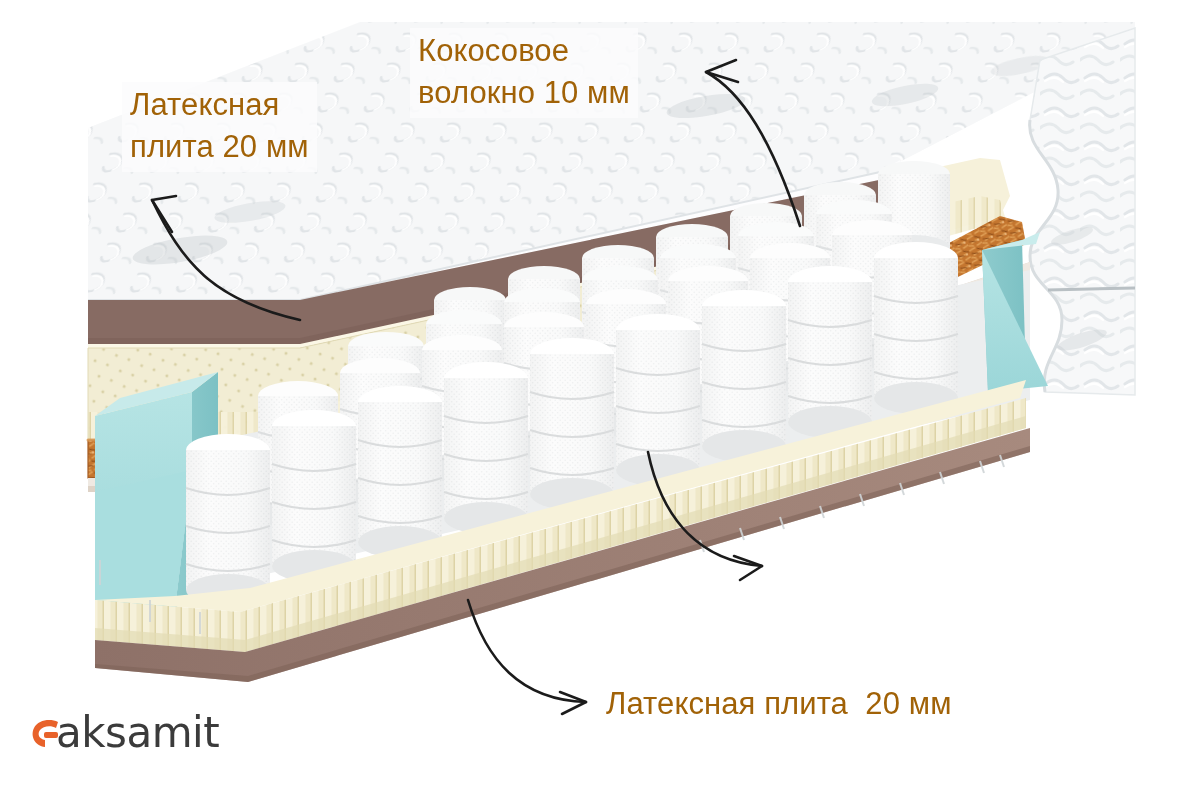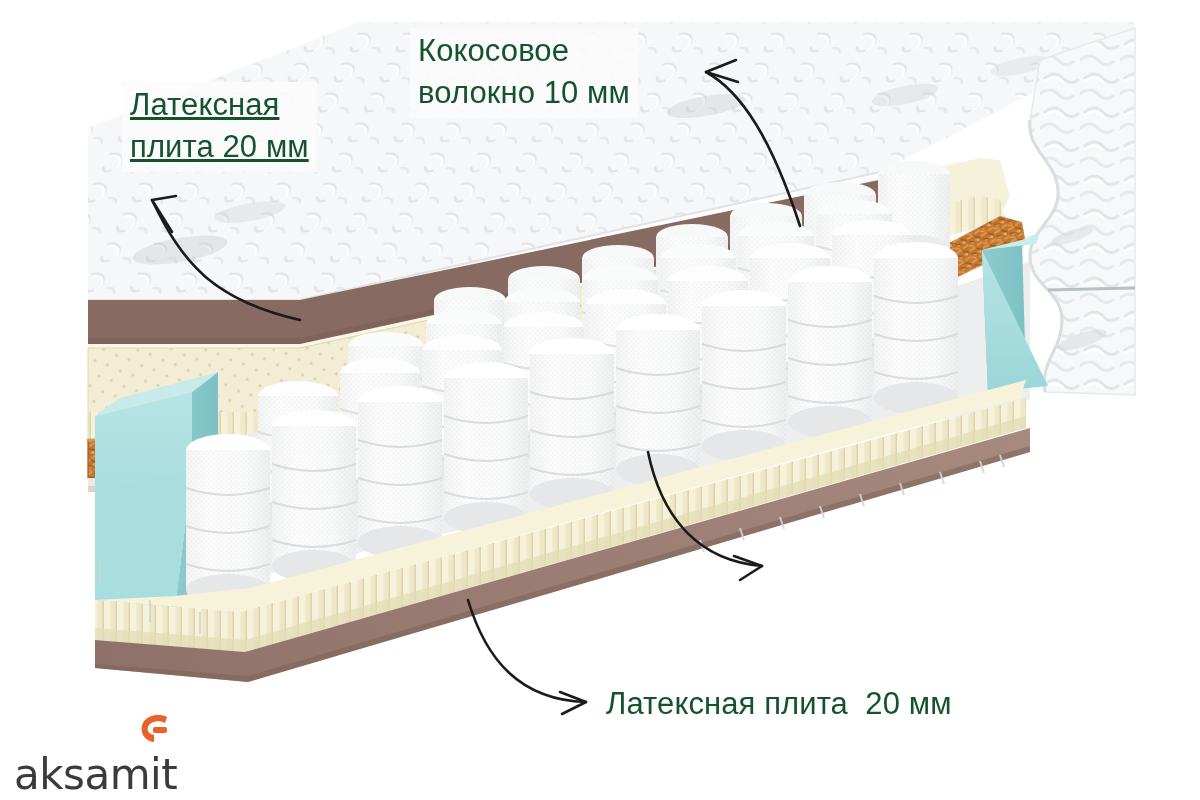--- a/index.html
+++ b/index.html
@@ -8,39 +8,39 @@
     width:1200px;height:800px;position:relative;overflow:hidden;
     font-family:"Liberation Sans","DejaVu Sans",sans-serif;
     background:#ffffff;
   }
   #stage{position:absolute;inset:0;width:1200px;height:800px;}
   svg.fig{position:absolute;left:0;top:0;width:1200px;height:800px;}
 
   
   .label{
     position:absolute;
-    color:#14532d;
+    color:#a16207;
     font-size:31px;
     line-height:1.36;
     font-weight:400;
     letter-spacing:.1px;
     background:rgba(252,252,253,.86);
     padding:2px 8px 4px 8px;
     white-space:pre;
     pointer-events:auto;
   }
-  #lbl-latex-top{left:122px;top:82px;text-align:left;text-decoration:underline;}
+  #lbl-latex-top{left:122px;top:82px;text-align:left;}
   #lbl-coir{left:410px;top:28px;text-align:left;}
   #lbl-springs{left:784px;top:524px;background:transparent;}
   #lbl-latex-bottom{left:598px;top:681px;background:transparent;}
 
   
   #logo{
     position:absolute;left:28px;top:708px;
-    display:flex;align-items:flex-end;gap:2px;flex-direction:column;
+    display:flex;align-items:center;gap:2px;
   }
   #logo .mark{
     width:40px;height:40px;position:relative;display:inline-block;
   }
   #logo .word{
     font-size:42px;color:#3b3b3b;font-weight:400;letter-spacing:-.5px;
     font-family:"DejaVu Sans","Liberation Sans",sans-serif;
     margin-left:-14px;
   }
 </style>

